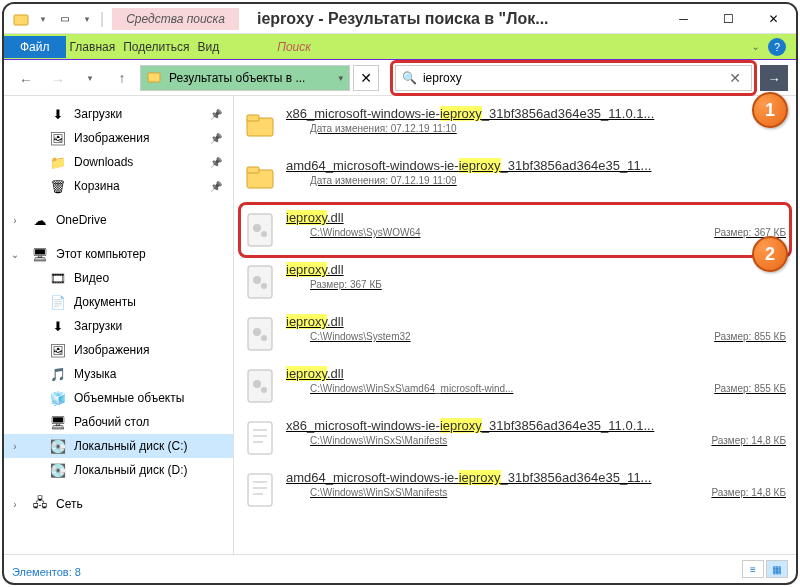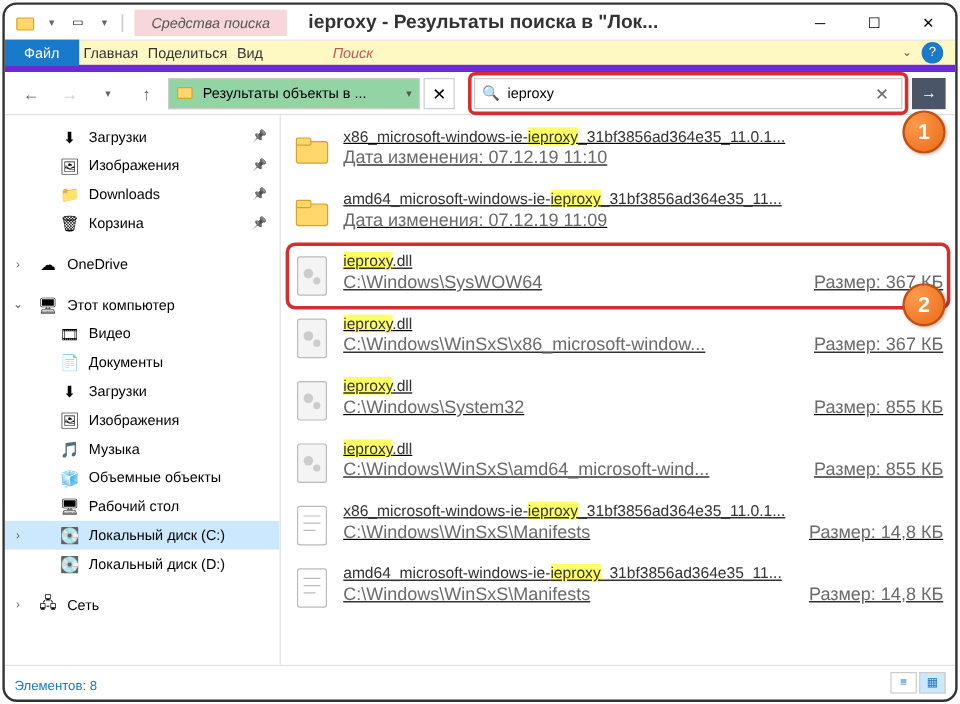--- a/index.html
+++ b/index.html
@@ -9,21 +9,21 @@
 
 .titlebar { height: 30px; display: flex; align-items: center; background: #fff; border-bottom: 1px solid #e0e0e0; }
 .qat { display: flex; align-items: center; gap: 4px; padding: 0 8px; }
 .qat-icon { width: 18px; height: 18px; display: flex; align-items: center; justify-content: center; }
 .ribbon-tab-contextual { background: #f8d7da; padding: 4px 14px; font-size: 12px; color: #555; font-style: italic; }
 .title-text { flex: 1; text-align: left; padding-left: 18px; font-size: 16px; color: #333; font-weight: bold; }
 .wincontrols { display: flex; }
 .winbtn { width: 45px; height: 30px; display: flex; align-items: center; justify-content: center; font-size: 12px; cursor: pointer; }
 
 
-.ribbon { height: 26px; display: flex; align-items: center; background: #fef9c3; border-bottom: 6px solid #6d28d9; text-align: right; }
+.ribbon { height: 26px; display: flex; align-items: center; background: #bef264; border-bottom: 1px solid #6d28d9; text-align: right; }
 .ribbon-file { background: #1979ca; color: #fff; padding: 4px 16px; font-size: 12px; cursor: pointer; }
 .ribbon-tab { padding: 4px 4px; font-size: 12px; color: #333; cursor: pointer; }
 .ribbon-tab.search { color: #c05a5a; margin-left: 50px; font-style: italic; }
 .ribbon-right { margin-left: auto; display: flex; align-items: center; gap: 8px; padding-right: 10px; }
 .help-icon{ width: 18px; height: 18px; border-radius: 50%; background: #1979ca; color: #fff; display: flex; align-items: center; justify-content: center; font-size: 11px; }
 
 
 .navbar { height: 36px; display: flex; align-items: center; padding: 0 8px; gap: 4px; border-bottom: 1px solid #e0e0e0; }
 .navbtn { width: 28px; height: 28px; display: flex; align-items: center; justify-content: center; color: #666; cursor: pointer; font-size: 14px; }
 .navbtn.disabled { color: #ccc; }
@@ -45,21 +45,21 @@
 .sb-item .chev { position: absolute; left: 4px; font-size: 10px; color: #666; width: 14px; text-align: center; }
 .sb-item.level2 { padding-left: 46px; }
 .sb-icon { width: 16px; height: 16px; display: inline-flex; align-items: center; justify-content: center; font-size: 13px; }
 .sb-spacer { height: 10px; }
 
 .results { flex: 1; padding: 4px 0; overflow: hidden; }
 .result-row { display: flex; align-items: flex-start; padding: 6px 10px; gap: 10px; cursor: pointer; position: relative; }
 .r-icon { width: 32px; height: 40px; flex-shrink: 0; display: flex; align-items: center; justify-content: center; }
 .r-body { flex: 1; min-width: 0; text-decoration: underline; }
 .r-line1 { font-size: 13px; color: #333; white-space: nowrap; overflow: hidden; text-overflow: ellipsis; }
-.r-line2 { font-size: 15px; color: #6a6a6a; display: flex; justify-content: space-between; margin-top: 2px; }
+.r-line2 { font-size: 10px; color: #6a6a6a; display: flex; justify-content: space-between; margin-top: 2px; margin-left: 24px; }
 .hilite { background: #ffff66; }
 .result-hilite { border: 3px solid #d32f2f; border-radius: 8px; position: absolute; inset: -2px 4px; pointer-events: none; }
 
 
 .statusbar { height: 24px; border-top: 1px solid #e0e0e0; display: flex; align-items: flex-end; padding: 0 8px; font-size: 11px; color: #1979ca; }
 .statusbar .viewbtns { margin-left: auto; display: flex; gap: 2px; }
 .viewbtn { width: 22px; height: 18px; border: 1px solid #ccc; display: flex; align-items: center; justify-content: center; font-size: 10px; }
 .viewbtn.active { background: #cce8ff; }
 
 
@@ -259,21 +259,20 @@
     <div class="r-icon">
             <svg width="30" height="36">
               <rect class="ficon-dll" x="3" y="2" width="24" height="32" rx="2"></rect>
               <circle cx="12" cy="16" r="4" fill="#ccc"></circle>
               <circle cx="19" cy="22" r="3" fill="#ccc"></circle>
             </svg>
           </div>
     <div class="r-body">
       <div class="r-line1"><span class="hilite">ieproxy</span>.dll</div>
       <div class="r-line2">
-              <span>C:\Windows\WinSxS\x86_microsoft-window...</span>
               <span>Размер: 367 КБ</span>
             </div>
     </div>
   </div>
         <div class="result-row">
 
     <div class="r-icon">
             <svg width="30" height="36">
               <rect class="ficon-dll" x="3" y="2" width="24" height="32" rx="2"></rect>
               <circle cx="12" cy="16" r="4" fill="#ccc"></circle>

